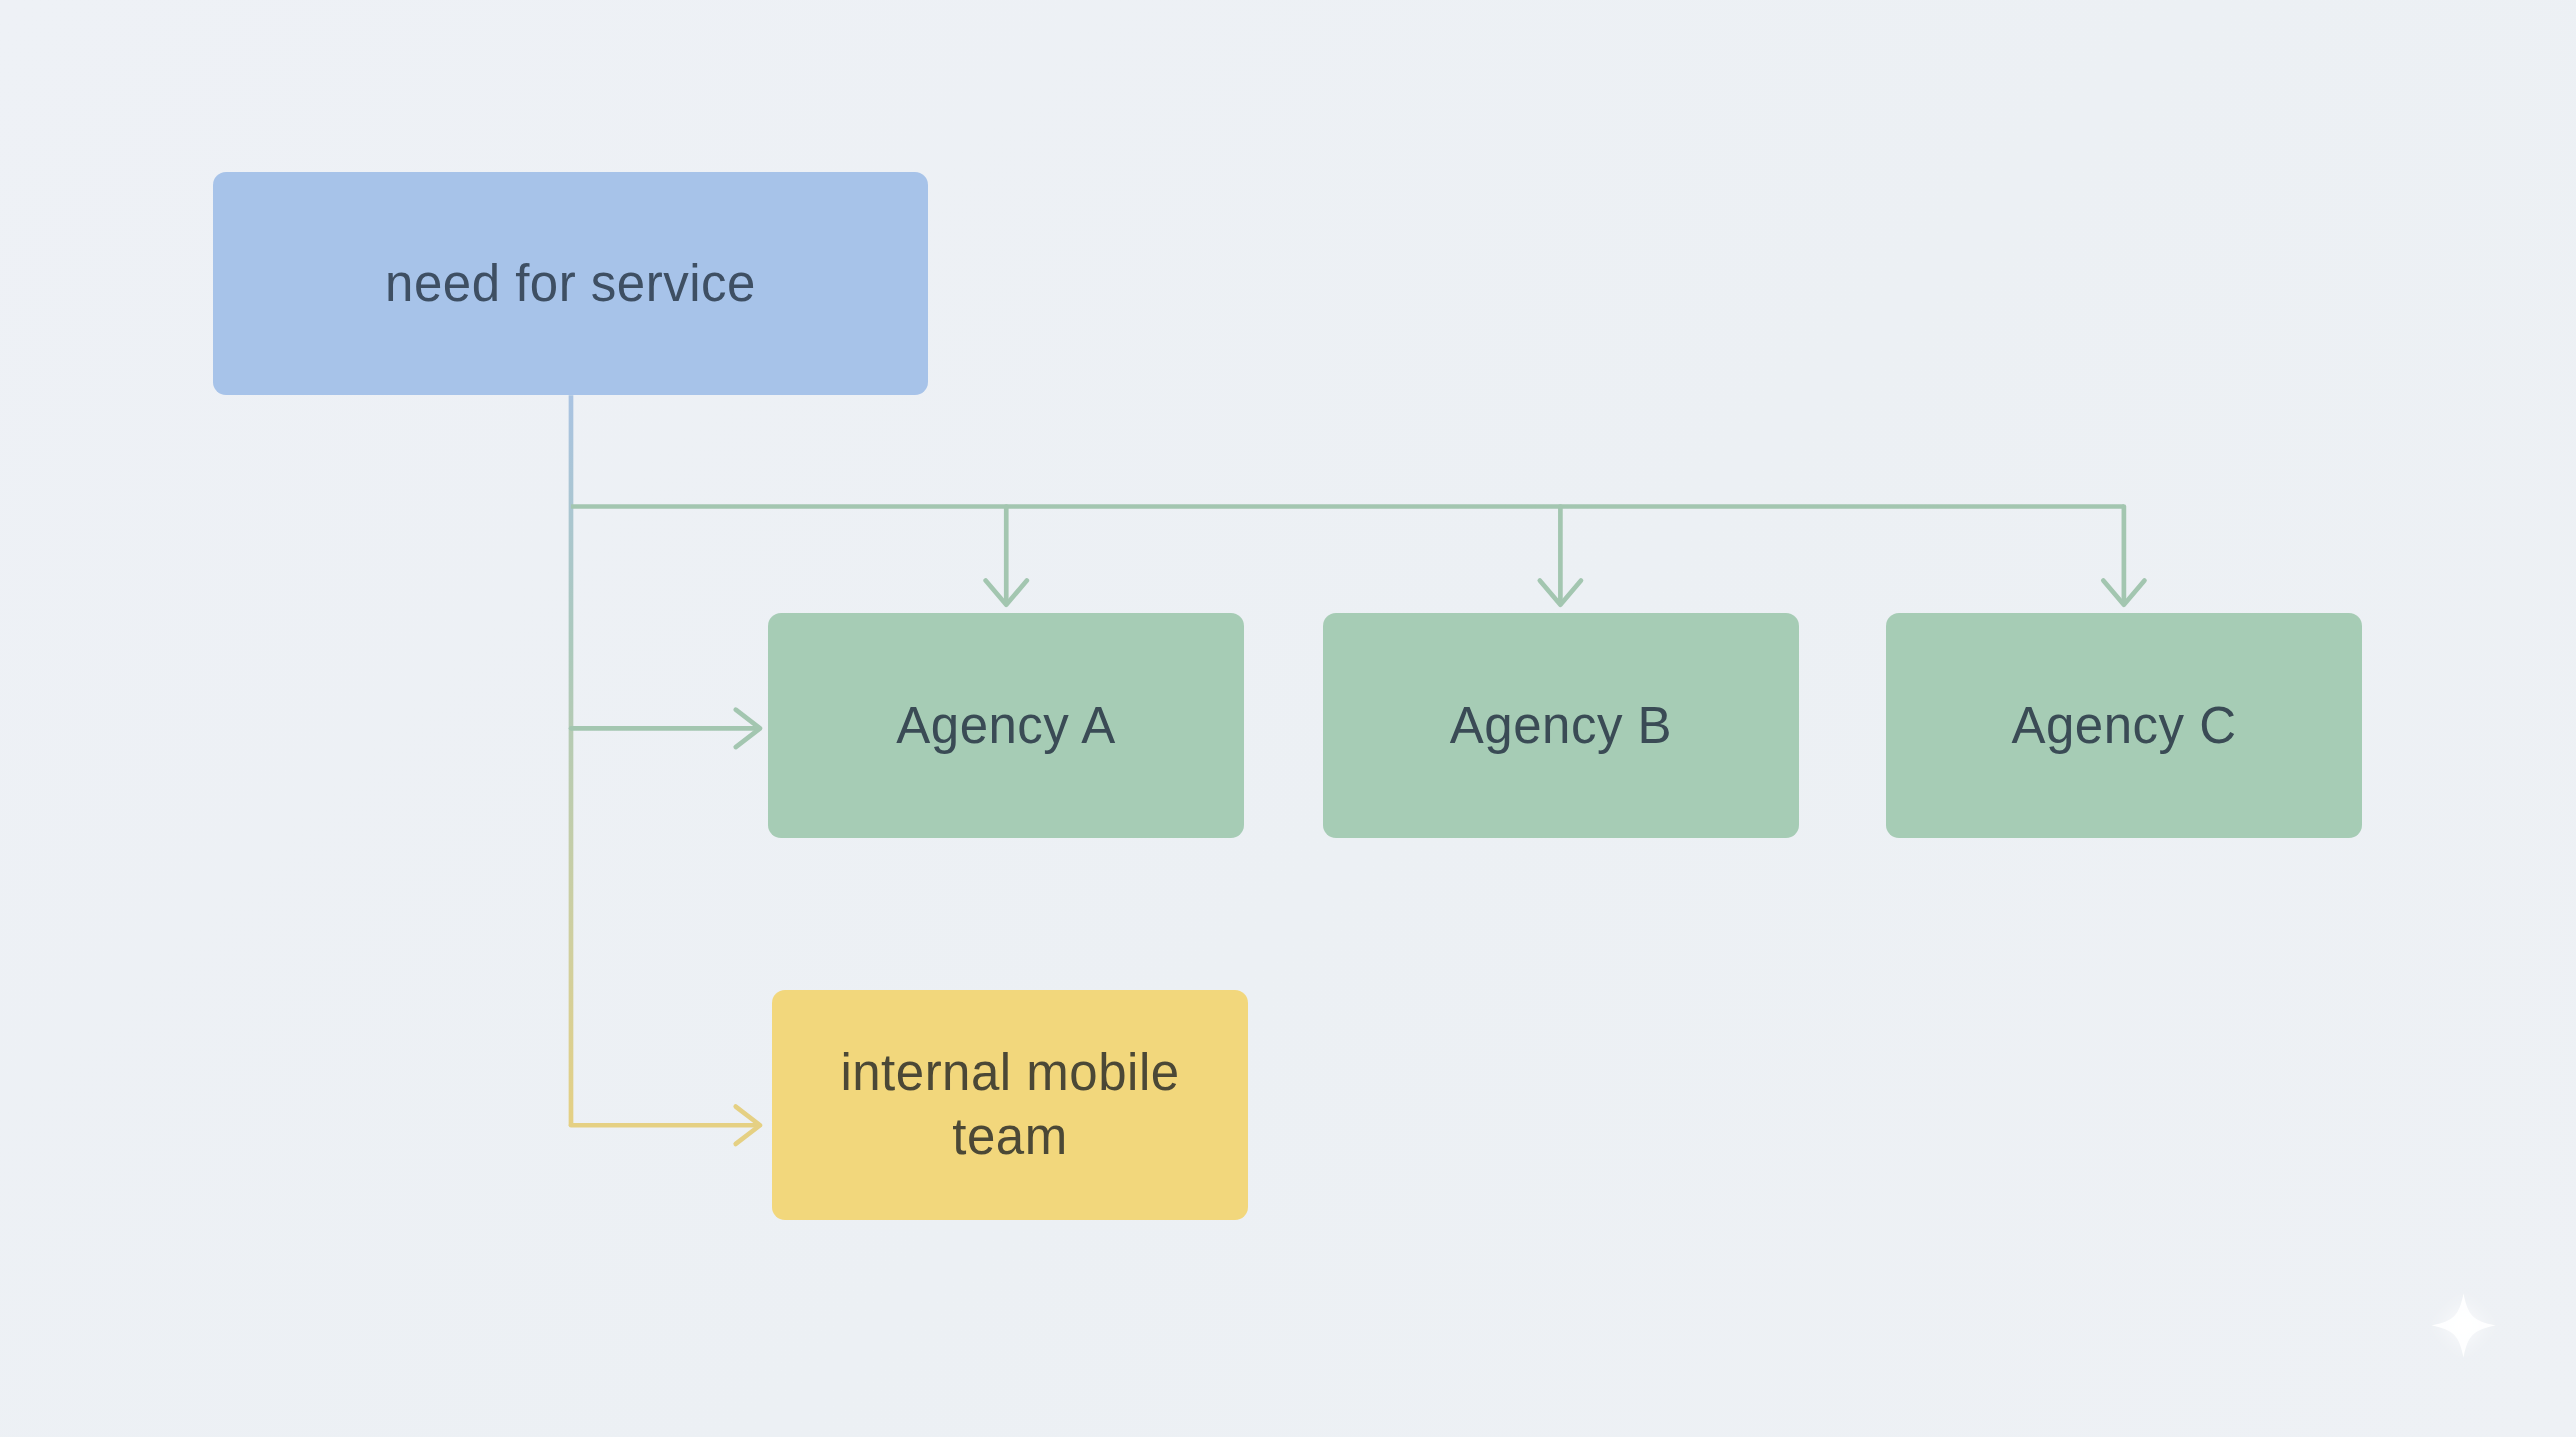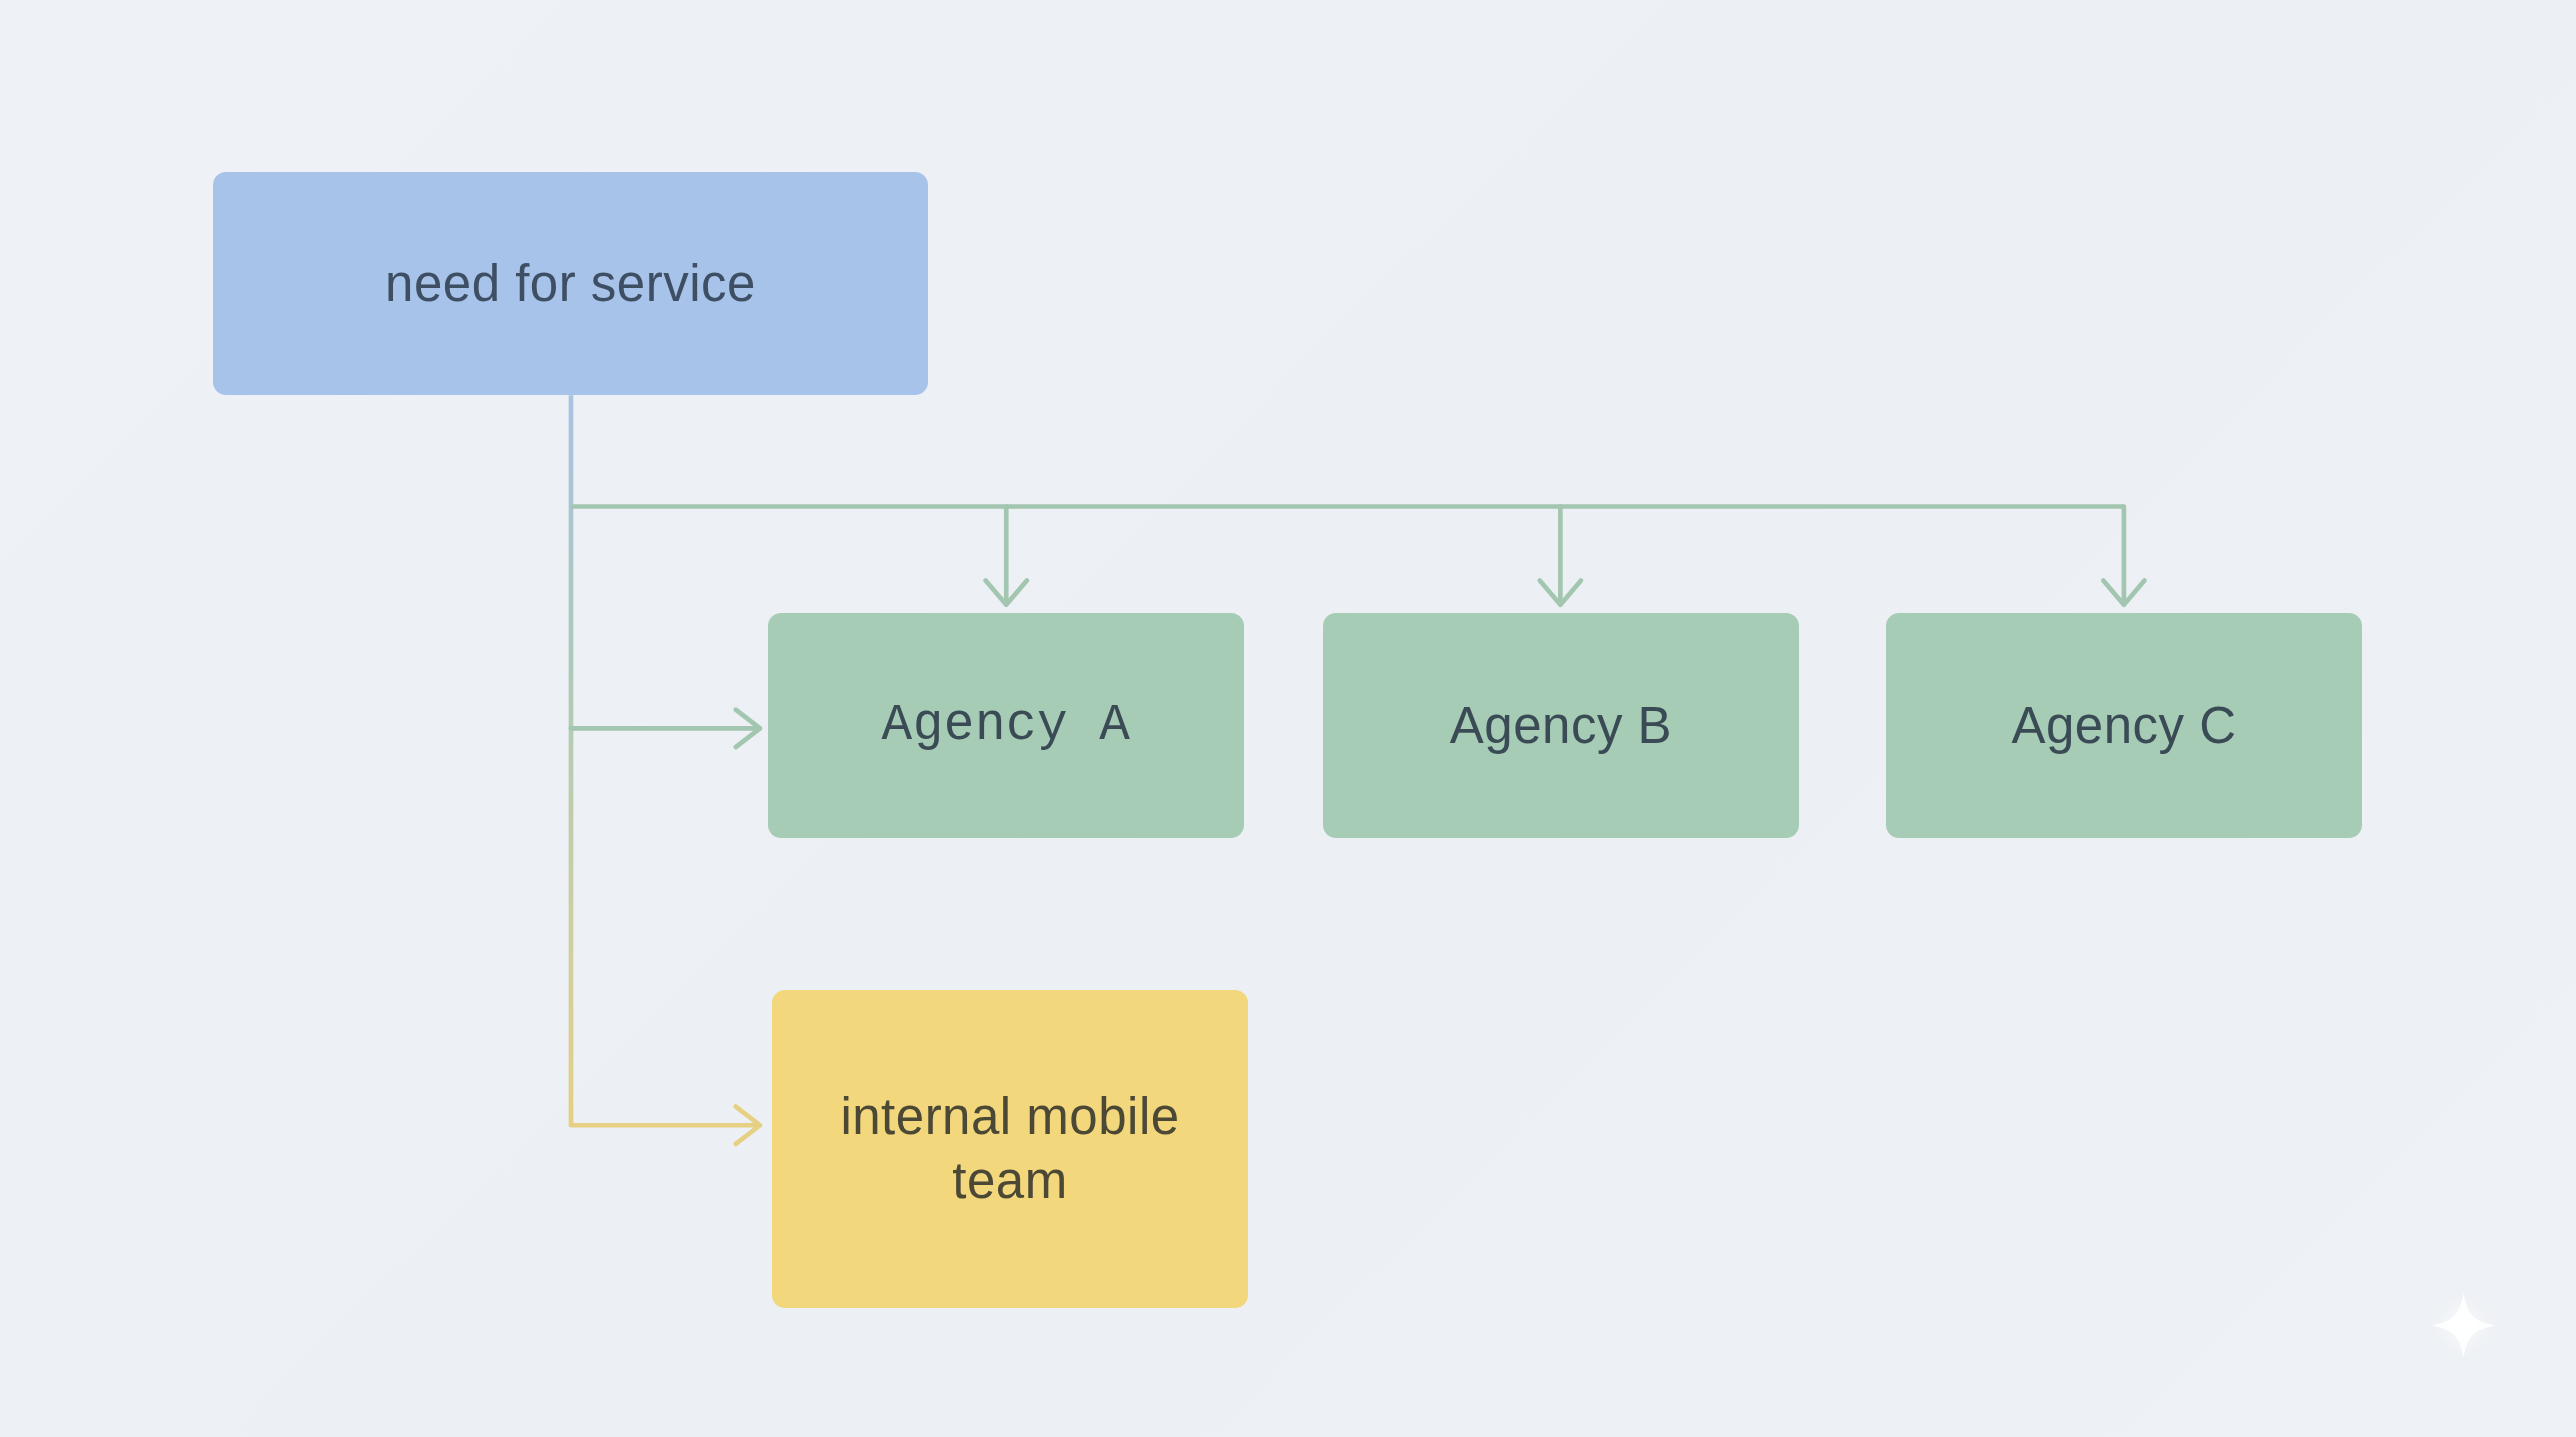--- a/index.html
+++ b/index.html
@@ -41,39 +41,38 @@
     left: 213px;
     top: 172px;
     width: 715px;
     height: 223px;
   }
   .node-agency-a {
     left: 768px;
     top: 613px;
     width: 476px;
     height: 225px;
-    font-family: Liberation Mono, monospace;
   }
   .node-agency-b {
     left: 1323px;
     top: 613px;
     width: 476px;
     height: 225px;
   }
   .node-agency-c {
     left: 1886px;
     top: 613px;
     width: 476px;
     height: 225px;
   }
   .node-internal {
     left: 772px;
     top: 990px;
     width: 476px;
-    height: 318px;
+    height: 230px;
     padding: 0 65px;
     box-sizing: border-box;
   }
   .sparkle {
     position: absolute;
     left: 2428px;
     top: 1290px;
     width: 71px;
     height: 71px;
     filter: drop-shadow(0 0 9.4px rgba(255,255,255,0.8));

